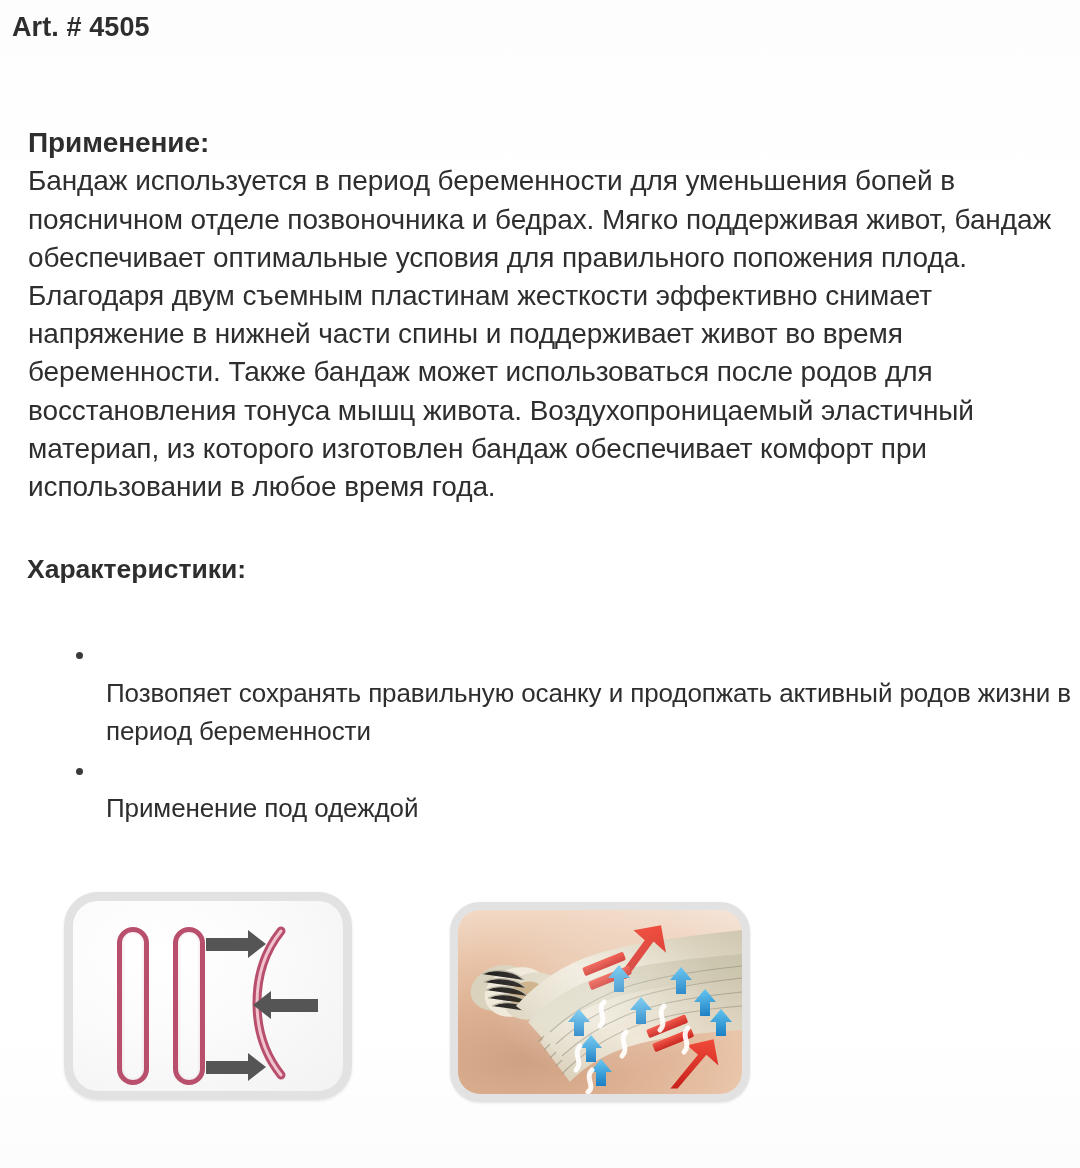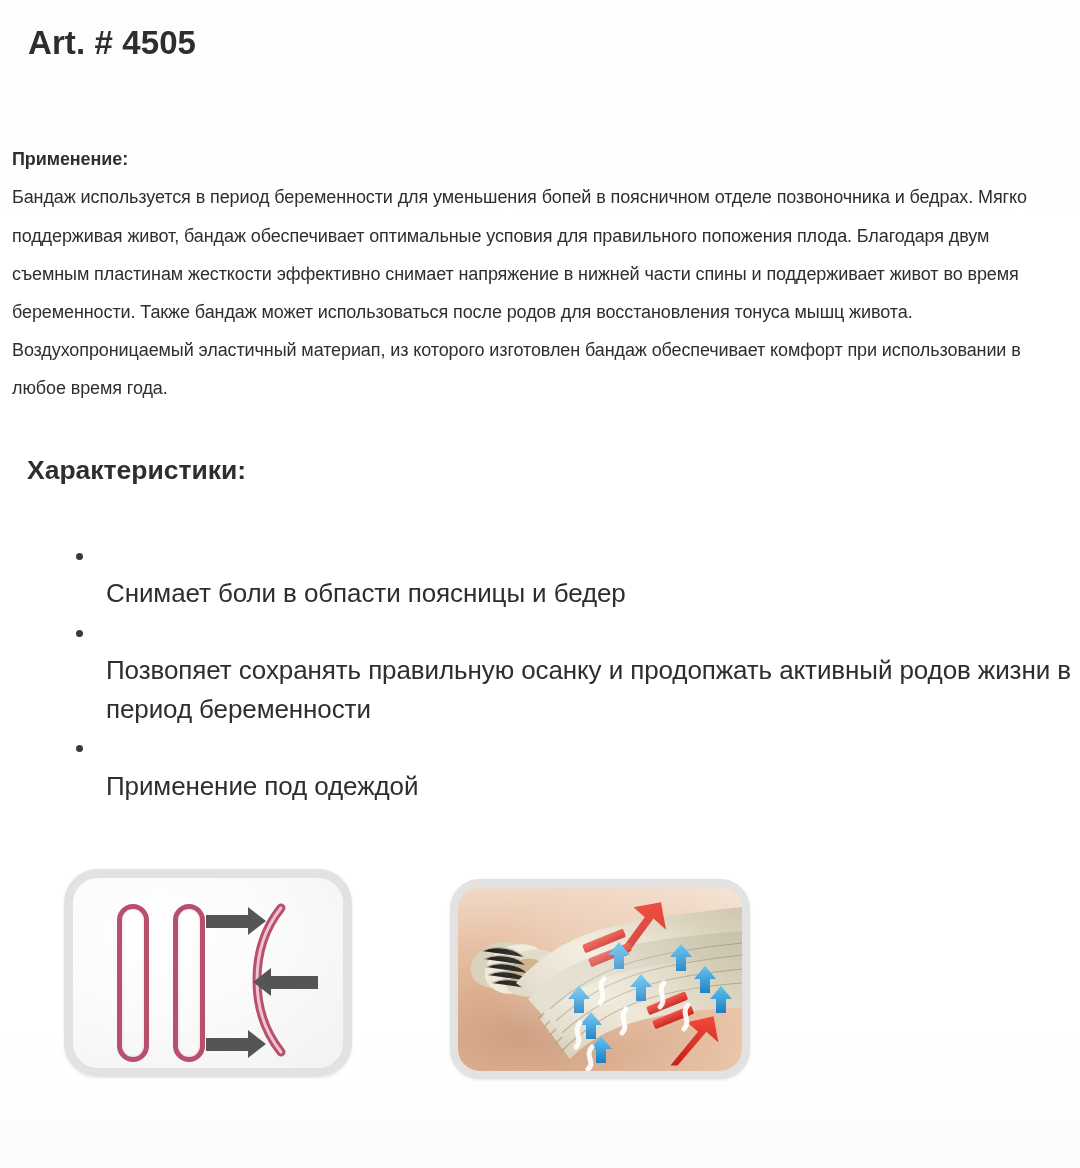--- a/index.html
+++ b/index.html
@@ -24,34 +24,34 @@
     pointer-events: none;
   }
   .page {
     position: relative;
     padding: 0 8px 0 6px;
     box-sizing: border-box;
   }
 
   
   .art-title {
-    font-size: 33px;
+    font-size: 27px;
     font-weight: bold;
     letter-spacing: 0.1px;
     color: #2e2e2e;
-    margin: 16px;
+    margin: 0;
     padding: 12px 0 0 6px;
     line-height: 30px;
   }
 
   
   .intro {
-    margin: 0;
+    margin: 16px;
     padding: 28px 4px 0 6px;
-    font-size: 18px;
+    font-size: 28px;
     line-height: 38.2px;
     color: #2e2e2e;
     letter-spacing: -0.1px;
     white-space: pre-line;
   }
   .intro b {
     font-weight: bold;
   }
 
   
@@ -197,23 +197,20 @@
   <h1 class="art-title">Art. # 4505</h1>
 
   <p class="intro">
     <b>Применение:</b>
     <span>Бандаж используется в период беременности для уменьшения бопей в поясничном отделе позвоночника и бедрах. Мягко поддерживая живот, бандаж обеспечивает оптимальные усповия для правильного попожения плода. Благодаря двум съемным пластинам жесткости эффективно снимает напряжение в нижней части спины и поддерживает живот во время беременности. Также бандаж может использоваться после родов для восстановления тонуса мышц живота. Воздухопроницаемый эластичный материап, из которого изготовлен бандаж обеспечивает комфорт при использовании в любое время года.</span>
   </p>
 
   <h2 class="char-heading">Характеристики:</h2>
 
   <ul class="char-list">
-    <li>
-      <span>Снимает боли в обпасти поясницы и бедер</span>
-    </li>
     <li>
       <span>Позвопяет сохранять правильную осанку и продопжать активный родов жизни в период беременности</span>
     </li>
     <li>
       <span>Применение под одеждой</span>
     </li>
   </ul>
 
   <div class="figures">
 

